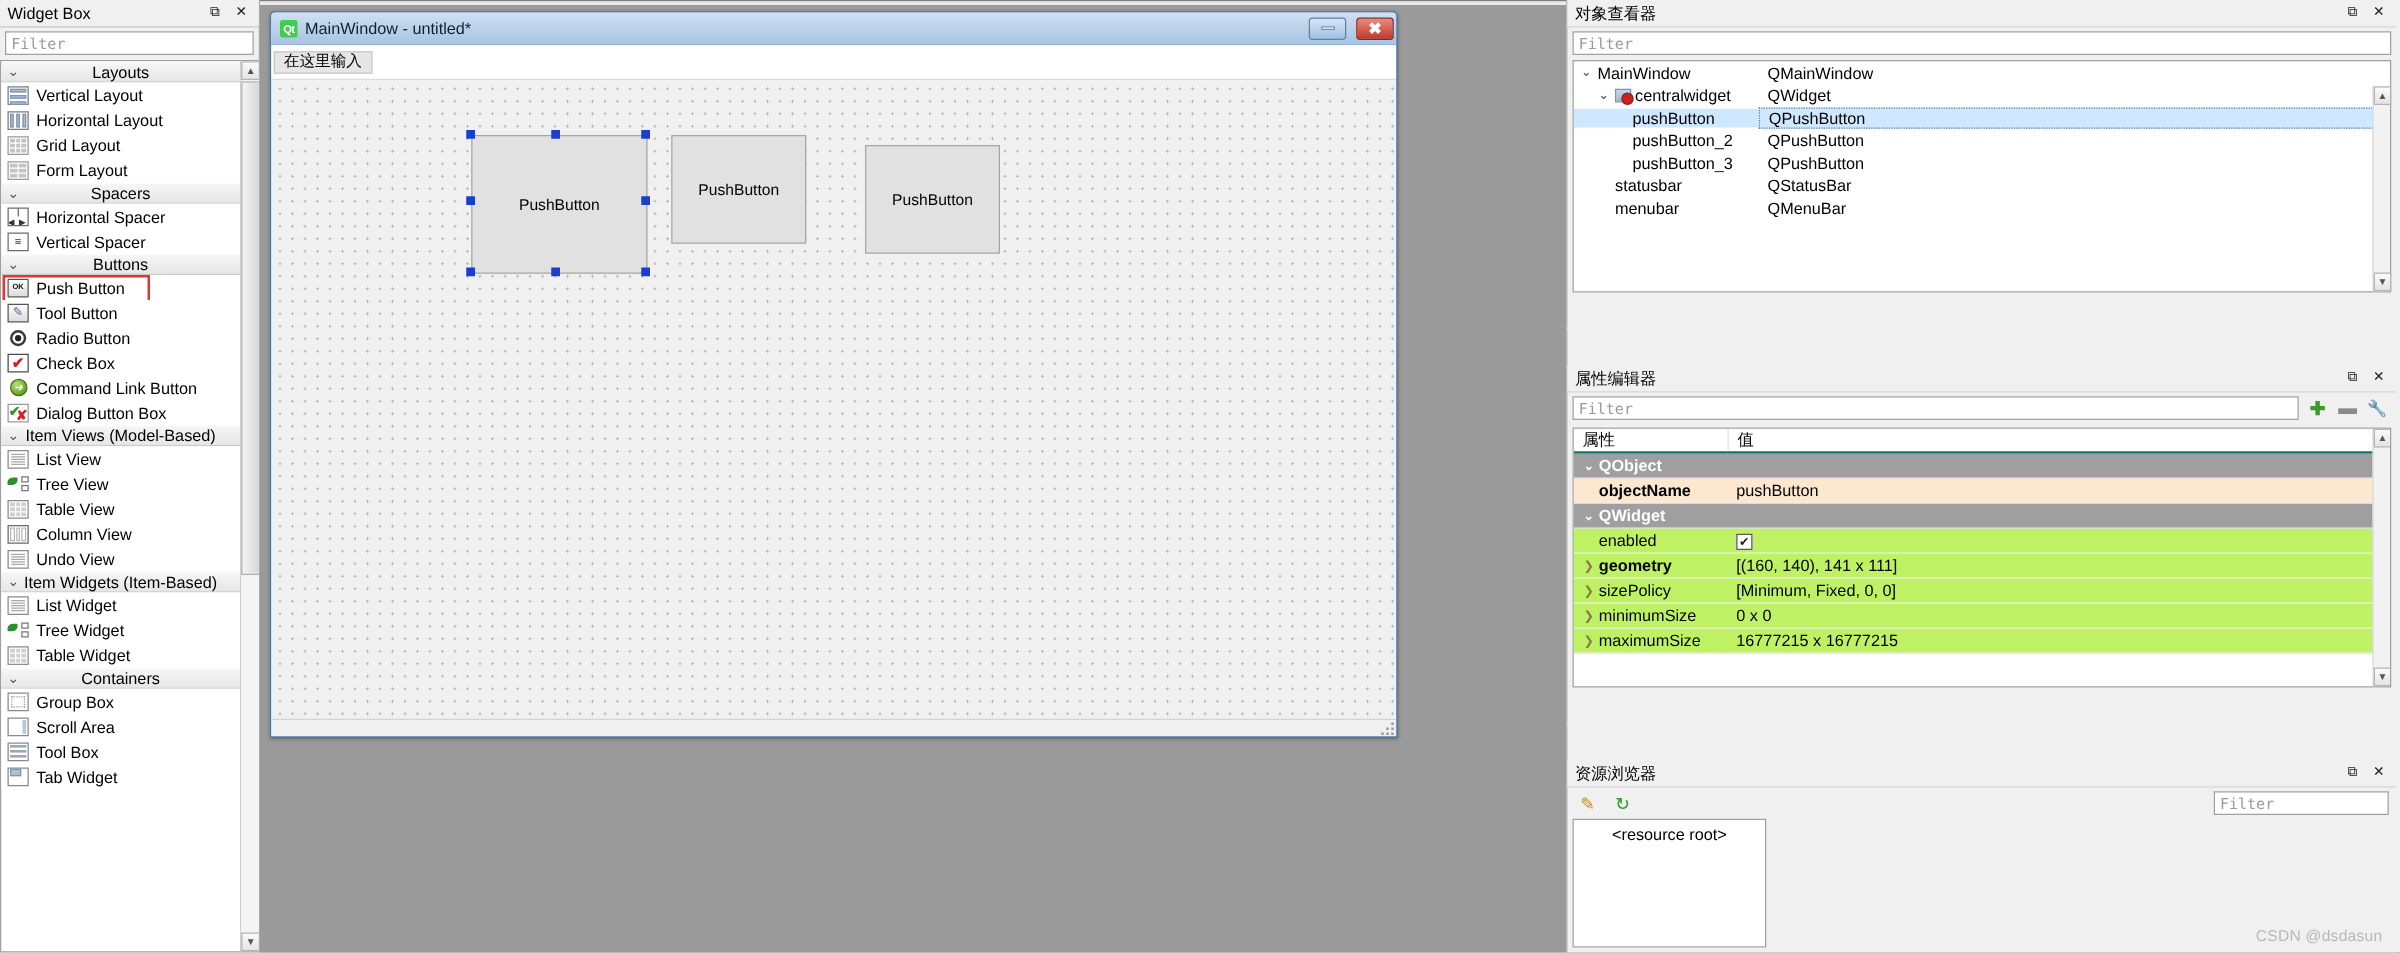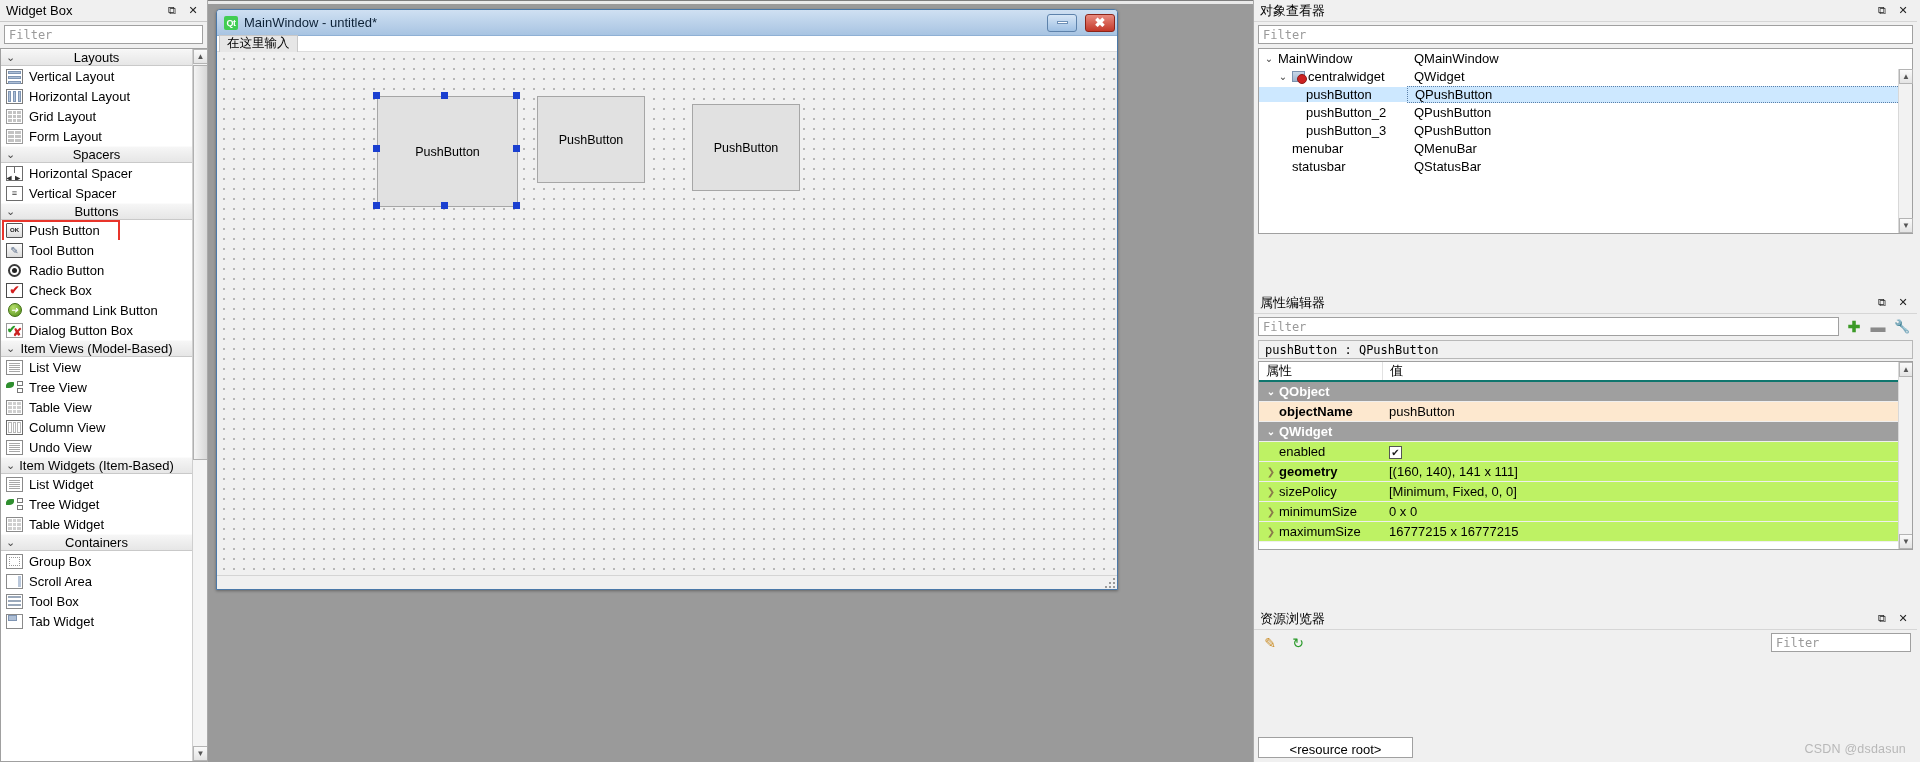--- a/index.html
+++ b/index.html
@@ -129,21 +129,21 @@
     align-items:center; justify-content:center; letter-spacing:-0.5px;
   }
   .fw-title .txt { flex:1; font-size:13px; color:#0d2136; }
   .win-btn { width:30px; height:18px; margin-left:2px; border-radius:3px;
              display:flex; align-items:center; justify-content:center;
              border:1px solid #5d82ab; }
   .win-min { background:linear-gradient(#d7e6f6,#9fc0e3); }
   .win-min i { display:block; width:11px; height:3px; background:#fff; border:1px solid #6d8fb6;}
   .win-close { background:linear-gradient(#e98b7f,#c3382a); border-color:#8c2418;
                color:#fff; font-size:13px; font-weight:bold; line-height:1; }
-  .fw-menubar { height:16px; background:#fff; display:flex; align-items:center;
+  .fw-menubar { height:28px; background:#fff; display:flex; align-items:center;
                 border-bottom:1px solid #dcdcdc; }
   .menu-placeholder { height:18px; padding:0 7px; display:flex; align-items:center;
                       background:#e6e6e6; border:1px solid #c8c8c8; font-size:12.5px;
                       margin-left:2px; }
   .fw-canvas { flex:1; position:relative;
     background-color:#f0f0f0;
     background-image:radial-gradient(#b6b6b6 0.9px, transparent 0.9px);
     background-size:10px 10px; background-position:2px 2px;
   }
   .pb {
@@ -223,21 +223,21 @@
   .pe-sb .sb-up{top:0;} .pe-sb .sb-down{bottom:0;}
 
   
   .rb-toolbar { display:flex; align-items:center; gap:8px; margin:3px 6px 3px 6px; }
   .rb-tb-ico { width:20px; height:18px; display:flex; align-items:center;
                justify-content:center; font-size:14px; }
   .rb-filter { margin-left:auto; width:140px; height:19px; background:#fff;
                border:1px solid #a0a0a0; display:flex; align-items:center;
                padding:0 4px; font-family:"DejaVu Sans Mono", monospace;
                font-size:12px; color:#9a9a9a; }
-  .rb-body { display:flex; margin:0 4px 4px 4px; flex:1; gap:3px;align-items:flex-end; }
+  .rb-body { display:flex; margin:0 4px 4px 4px; flex:1; gap:3px; }
   .rb-left { width:155px; background:#fff; border:1px solid #a0a0a0;
              font-size:13px; padding-top:4px; }
   .rb-left .rroot { text-align:center; }
   .rb-right { flex:1; background:#f0f0f0; position:relative; }
 
   .watermark { position:absolute; right:14px; bottom:6px; font-size:12.5px;
                color:#b8b8b8; letter-spacing:.2px; }
   .splitter-h { height:4px; background:#f0f0f0; }
 </style>
 </head>
@@ -572,30 +572,30 @@
             <div class="tr">
               <div class="c1" style="padding-left: 32px;">
                 <span class="chev-s"></span>
                 <span>pushButton_3</span>
               </div>
               <div class="c2">QPushButton</div>
             </div>
             <div class="tr">
               <div class="c1" style="padding-left: 18px;">
                 <span class="chev-s"></span>
-                <span>menubar</span>
-              </div>
-              <div class="c2">QMenuBar</div>
+                <span>statusbar</span>
+              </div>
+              <div class="c2">QStatusBar</div>
             </div>
             <div class="tr">
               <div class="c1" style="padding-left: 18px;">
                 <span class="chev-s"></span>
-                <span>statusbar</span>
-              </div>
-              <div class="c2">QStatusBar</div>
+                <span>menubar</span>
+              </div>
+              <div class="c2">QMenuBar</div>
             </div>
           </div>
         <div class="oi-sb">
           <div class="sb-arrow sb-up">▲</div>
           <div class="sb-arrow sb-down">▼</div>
         </div>
       </div>
     </div>
 
     <div class="splitter-h"></div>
@@ -609,21 +609,20 @@
         </span>
       </div>
       <div class="pe-filterrow">
         <span class="filter-box">
           <span>Filter</span>
         </span>
         <span class="pe-ico" style="color:#3c9a27;">✚</span>
         <span class="pe-ico" style="color:#8a8a8a;">▬</span>
         <span class="pe-ico" style="color:#6a6a6a;font-size:13px;">🔧</span>
       </div>
-      <div class="pe-obj">pushButton : QPushButton</div>
       <div id="pe-table">
         <div class="pe-head">
           <div class="pe-c1">属性</div>
           <div class="pe-c2">值</div>
         </div>
         <div id="pe-rows">
             <div class="pe-row pe-group">
               <div class="k">
                 <span class="pe-arrow" style="color: rgb(255, 255, 255);">⌄</span>
                 <span>QObject</span>

